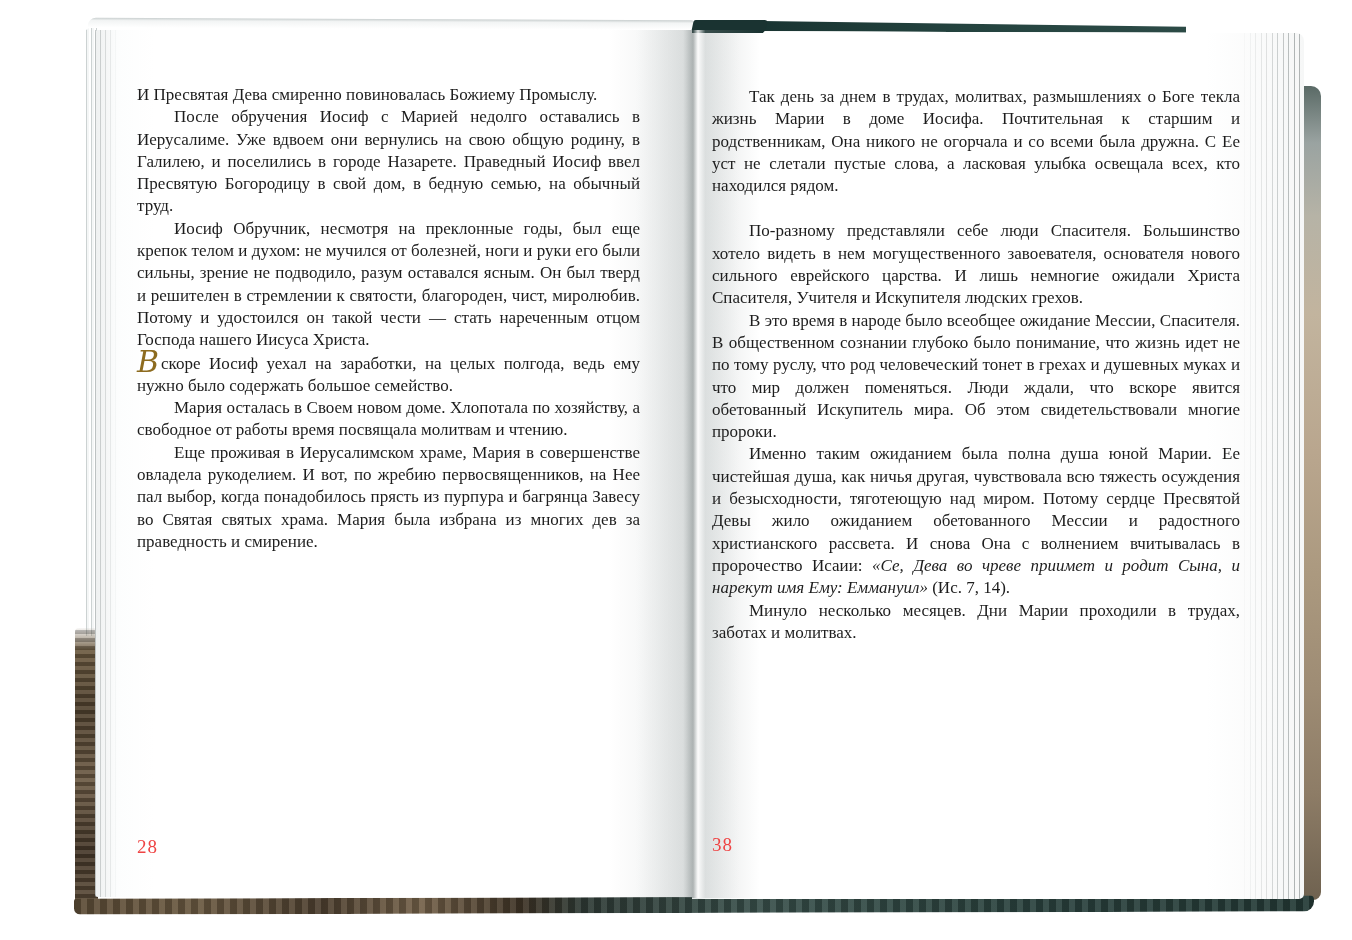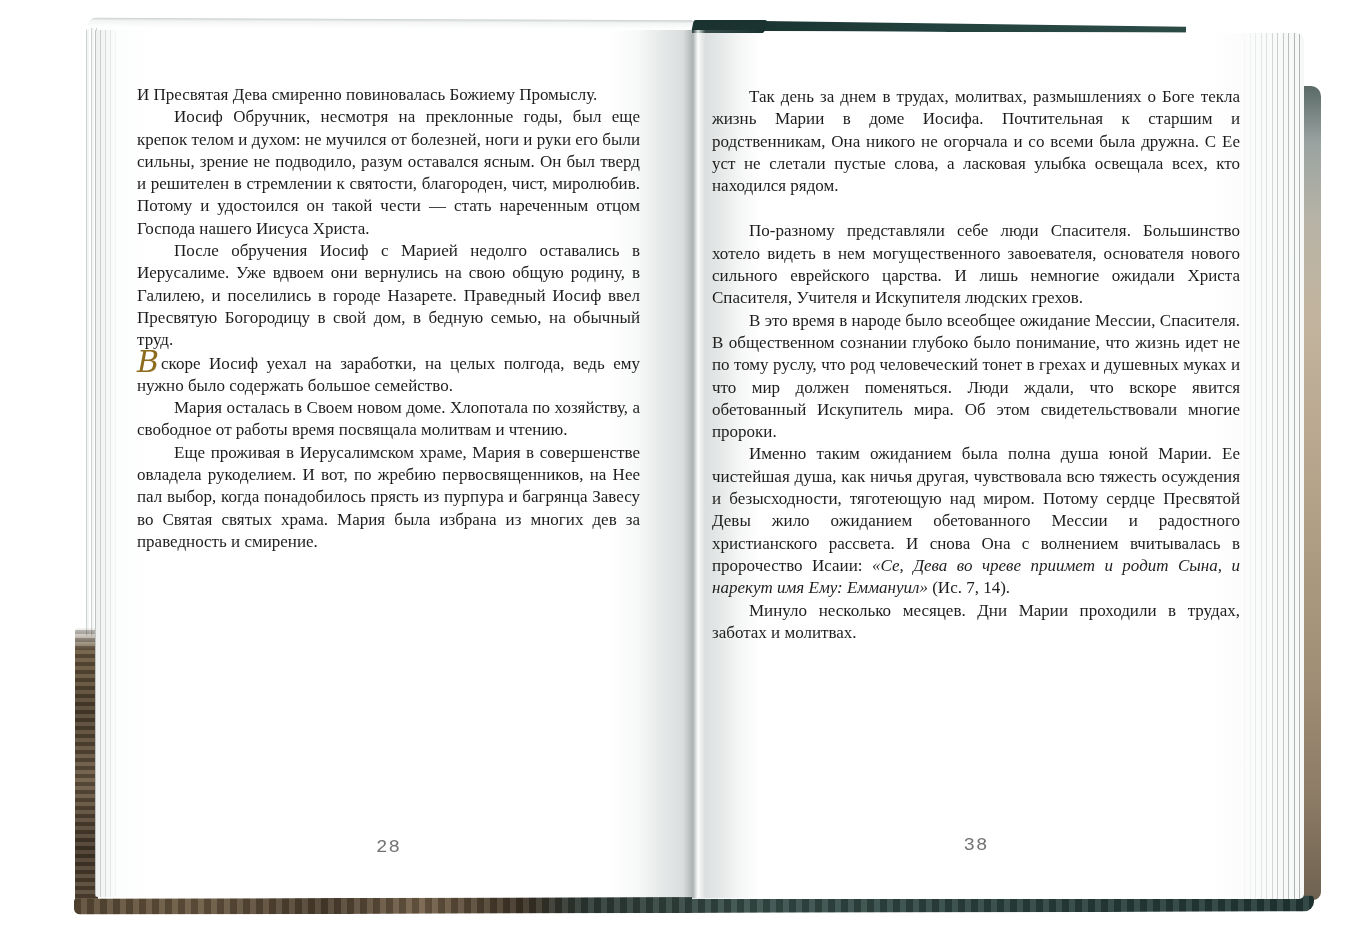--- a/index.html
+++ b/index.html
@@ -97,22 +97,22 @@
     font-style:italic;font-weight:normal;font-size:30px;line-height:36px;
     color:#9a7527;letter-spacing:.5px;
   }
   .dropcap{
     font-family:"DejaVu Serif",serif;font-style:italic;
     font-size:30px;line-height:20px;color:#8d6b1f;
     display:inline-block;vertical-align:-3px;margin-right:2px;text-indent:0;
   }
   .q{font-style:italic;}
   .page-number{
-    position:absolute;text-align:center;color:#737373;
-    font-size:19px;letter-spacing:1px;font-family:Liberation Mono, monospace;
+    position:absolute;text-align:left;color:#ef4444;
+    font-size:19px;letter-spacing:1px;
   }
   .page-number.left-num{left:137px;top:836px;width:503px;}
   .page-number.right-num{left:712px;top:834px;width:528px;}
 </style>
 </head>
 <body>
 
 <div class="photo">
 
   <div class="top-edge-left"></div>
@@ -122,22 +122,22 @@
   <div class="left-cover-lower"></div>
   <div class="right-cover-edge"></div>
   <div class="bottom-cover-edge"></div>
 
   <div class="left-page"></div>
   <div class="right-page"></div>
   <div class="gutter-shadow"></div>
 
   <div class="text-block left-text">
     <p class="p flush">И Пресвятая Дева смиренно повиновалась Божиему Промыслу.</p>
+    <p class="p">После обручения Иосиф с Марией недолго оставались в Иерусалиме. Уже вдвоем они вернулись на свою общую родину, в Галилею, и поселились в городе Назарете. Праведный Иосиф ввел Пресвятую Богородицу в свой дом, в бедную семью, на обычный труд.</p>
     <p class="p">Иосиф Обручник, несмотря на преклонные годы, был еще крепок телом и духом: не мучился от болезней, ноги и руки его были сильны, зрение не подводило, разум оставался ясным. Он был тверд и решителен в стремлении к святости, благороден, чист, миролюбив. Потому и удостоился он такой чести — стать нареченным отцом Господа нашего Иисуса Христа.</p>
-    <p class="p">После обручения Иосиф с Марией недолго оставались в Иерусалиме. Уже вдвоем они вернулись на свою общую родину, в Галилею, и поселились в городе Назарете. Праведный Иосиф ввел Пресвятую Богородицу в свой дом, в бедную семью, на обычный труд.</p>
 
 
     <p class="p flush"><span class="dropcap">В</span><span>скоре Иосиф уехал на заработки, на целых полгода, ведь ему нужно было содержать большое семейство.</span></p>
     <p class="p">Мария осталась в Своем новом доме. Хлопотала по хозяйству, а свободное от работы время посвящала молитвам и чтению.</p>
     <p class="p">Еще проживая в Иерусалимском храме, Мария в совершенстве овладела рукоделием. И вот, по жребию первосвященников, на Нее пал выбор, когда понадобилось прясть из пурпура и багрянца Завесу во Святая святых храма. Мария была избрана из многих дев за праведность и смирение.</p>
   </div>
   <div class="page-number left-num">28</div>
 
   <div class="text-block right-text">
     <p class="p gap-after">Так день за днем в трудах, молитвах, размышлениях о Боге текла жизнь Марии в доме Иосифа. Почтительная к старшим и родственникам, Она никого не огорчала и со всеми была дружна. С Ее уст не слетали пустые слова, а ласковая улыбка освещала всех, кто находился рядом.</p>

